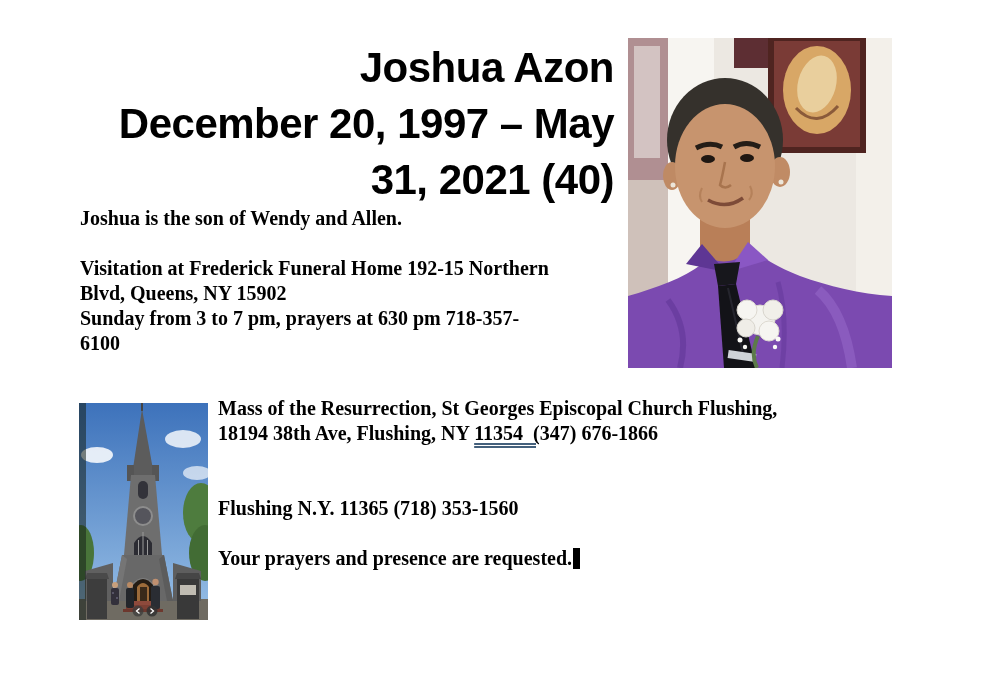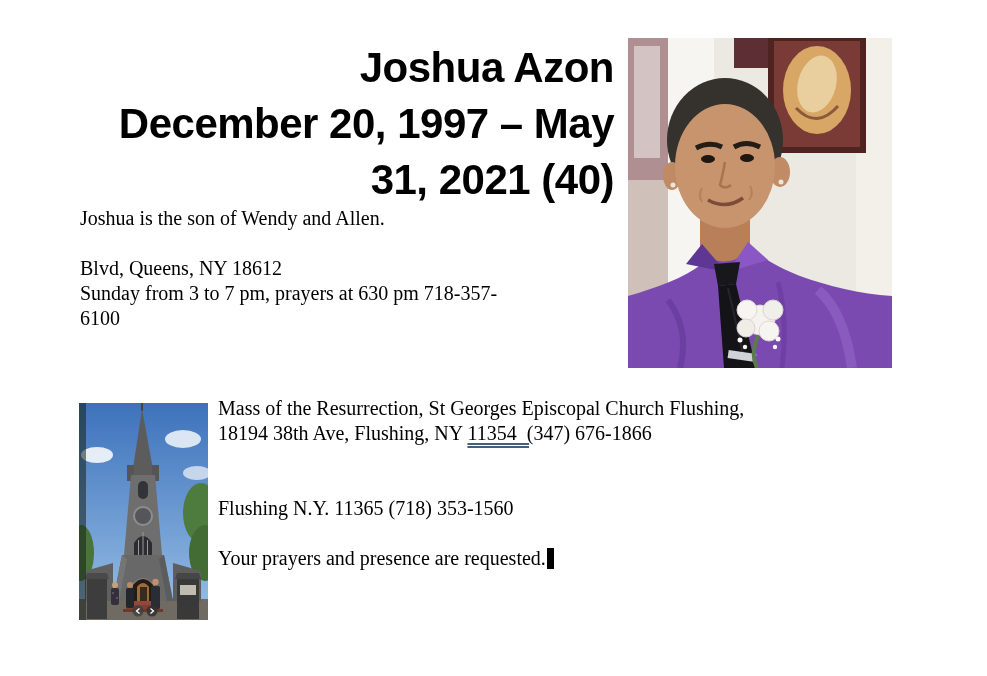--- a/index.html
+++ b/index.html
@@ -7,21 +7,21 @@
     position:relative; width:987px; height:620px; background:#ffffff;
     overflow:hidden; font-family:"Liberation Serif", serif; color:#000;
   }
   .title {
     position:absolute; left:80px; top:40px; width:534px;
     text-align:right; font-family:"Liberation Sans", sans-serif;
     font-weight:bold; font-size:42px; line-height:56px; color:#000;
     letter-spacing:-0.5px;
   }
   .textblock {
-    position:absolute; font-weight:normal; font-size:20px; line-height:25px;
+    position:absolute; font-weight:bold; font-size:20px; line-height:25px;
     color:#000;
   }
   .textblock .line { min-height:25px; white-space:pre-wrap; }
   #body1 { left:80px; top:206px; width:548px; }
   #body2 { left:218px; top:396px; width:645px; }
   .underlined {
     text-decoration: underline;
     text-decoration-style: double;
     text-decoration-color:#44607c;
     text-underline-offset:3px;
@@ -108,21 +108,22 @@
       <path d="M97,124 Q94,140 92,147 Q97,152 103,147" stroke="#a8744e" stroke-width="2.5" fill="none"></path>
       <path d="M80,162 Q98,172 115,160" stroke="#7d4b38" stroke-width="3.5" fill="none"></path>
       <path d="M74,150 Q70,158 74,164" stroke="#b07c55" stroke-width="2" fill="none" opacity="0.8"></path>
       <path d="M122,148 Q126,156 121,162" stroke="#b07c55" stroke-width="2" fill="none" opacity="0.8"></path>
     </svg>
   </div>
 
   <div class="textblock" id="body1">
     <div class="line">Joshua is the son of Wendy and Allen.</div>
     <div class="line"></div>
-    <div class="line">Blvd, Queens, NY 18612</div>
+    <div class="line">Visitation at Frederick Funeral Home 192-15 Northern</div>
+    <div class="line">Blvd, Queens, NY 15902</div>
     <div class="line">Sunday from 3 to 7 pm, prayers at 630 pm 718-357-</div>
     <div class="line">6100</div>
   </div>
 
   <div class="photo" id="photo-church">
     <svg width="129" height="224" viewBox="0 0 129 224">
       <defs>
         <linearGradient id="sky" x1="0" y1="0" x2="0" y2="1">
           <stop offset="0" stop-color="#3d72bb"></stop>
           <stop offset="1" stop-color="#9cc3e8"></stop>

